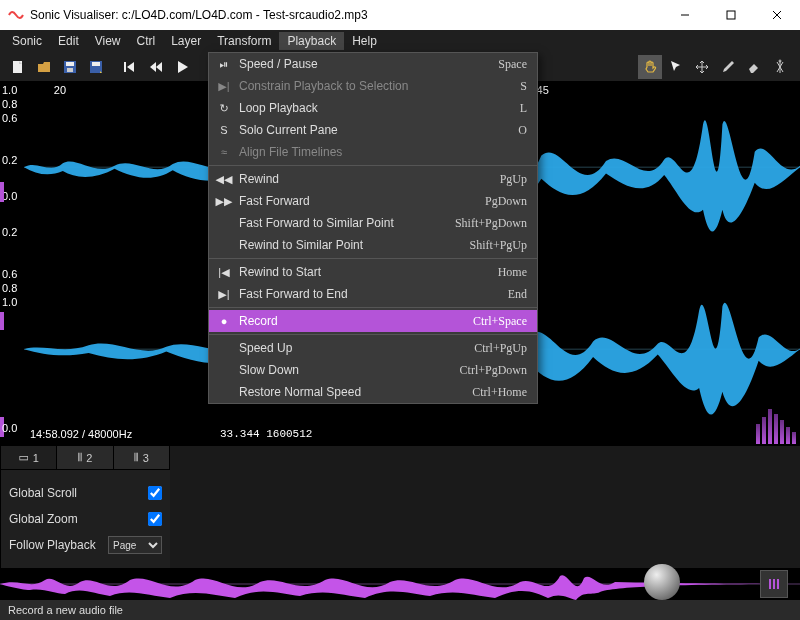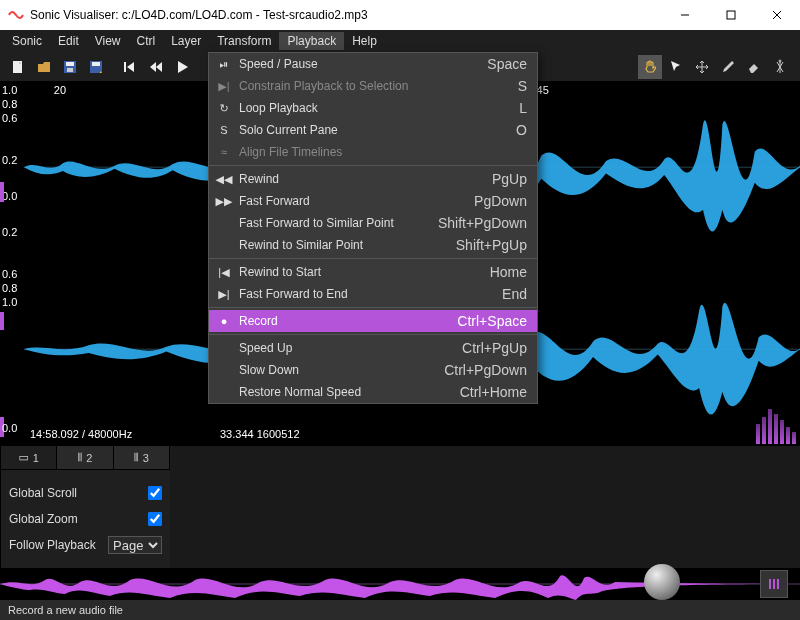--- a/index.html
+++ b/index.html
@@ -40,50 +40,50 @@
 .wave-svg { position:absolute; left:24px; top:0; right:0; bottom:0; width:calc(100% - 24px); height:100%; }
 
 
 .dropdown { position:absolute; left:208px; top:52px; width:330px; background:#3a3a3a; border:1px solid #555; box-shadow:3px 3px 8px rgba(0,0,0,0.5); font-size:12px; color:#ddd; z-index:10; }
 .dropdown .dd-item { display:flex; align-items:center; height:22px; padding:0 10px 0 6px; }
 .dropdown .dd-item.highlight { background:#b454d8; color:#fff; }
 .dropdown .dd-item.disabled { color:#888; }
 .dropdown .dd-sep { height:1px; background:#555; margin:2px 0; }
 .dropdown .dd-icon { width:18px; display:flex; justify-content:center; font-size:11px; }
 .dropdown .dd-label { flex:1; padding-left:6px; }
-.dropdown .dd-shortcut { color:#ccc; font-size:14px; }
+.dropdown .dd-shortcut { color:#ccc; font-size:12px;font-family:Liberation Serif, serif; }
 .dropdown .dd-item.highlight .dd-shortcut { color:#fff; }
 
 
 .rp-tabs { display:flex; height:24px; border-bottom:1px solid #000; }
 .rp-tab { flex:1; display:flex; align-items:center; justify-content:center; font-size:11px; color:#ccc; background:#2a2a2a; border-right:1px solid #000; gap:4px; }
 .rp-tab.active { background:#1f1f1f; }
 .rp-body { padding:10px 8px; }
 .rp-row { display:flex; align-items:center; height:26px; font-size:12px; }
 .rp-row .rp-label { flex:1; }
 .rp-row .rp-check { width:14px; height:14px; }
-.rp-row select { background:#2a2a2a; color:#ddd; border:1px solid #555; width:54px; font-size:13px; height:18px; }
+.rp-row select { background:#2a2a2a; color:#ddd; border:1px solid #555; width:54px; font-size:10px; height:18px; }
 
 
 .footer { position:absolute; left:0; right:0; bottom:20px; height:32px; background:#000; }
 .footer-wave { width:100%; height:100%; }
 .dial { position:absolute; right:120px; bottom:20px; width:36px; height:36px; border-radius:50%; background:radial-gradient(circle at 35% 30%, #eee, #888 60%, #444); }
 .footer-btn { position:absolute; right:12px; bottom:22px; width:28px; height:28px; background:#333; border:1px solid #555; display:flex; align-items:center; justify-content:center; }
 
 
 .statusbar { position:absolute; left:0; right:0; bottom:0; height:20px; background:#2a2a2a; color:#ddd; font-size:11px; display:flex; align-items:center; padding:0 8px; }
 .statusbar .sb-right { margin-left:auto; color:#888;margin-top:48px; }
 
 
 .levelmeter { position:absolute; right:4px; bottom:2px; width:40px; height:50px; display:flex; gap:2px; align-items:flex-end; }
 .levelmeter .bar { width:4px; background:linear-gradient(to top,#b454d8,#6a2e85); }
 
 
 .wave-info { position:absolute; left:30px; bottom:6px; font-size:11px; color:#fff; }
-.wave-info2 { position:absolute; left:220px; bottom:6px; font-size:11px; color:#fff; }
+.wave-info2 { position:absolute; left:220px; bottom:6px; font-size:11px; color:#fff;font-family:Liberation Mono, monospace; }
 
 </style>
 </head>
 <body>
 
 <div class="titlebar">
   <span class="app-icon">
     <svg viewBox="0 0 16 16">
         <rect width="16" height="16" fill="#fff"></rect>
         <path d="M1 8 Q4 2 8 8 T15 8" stroke="#e44" fill="none" stroke-width="2"></path>

